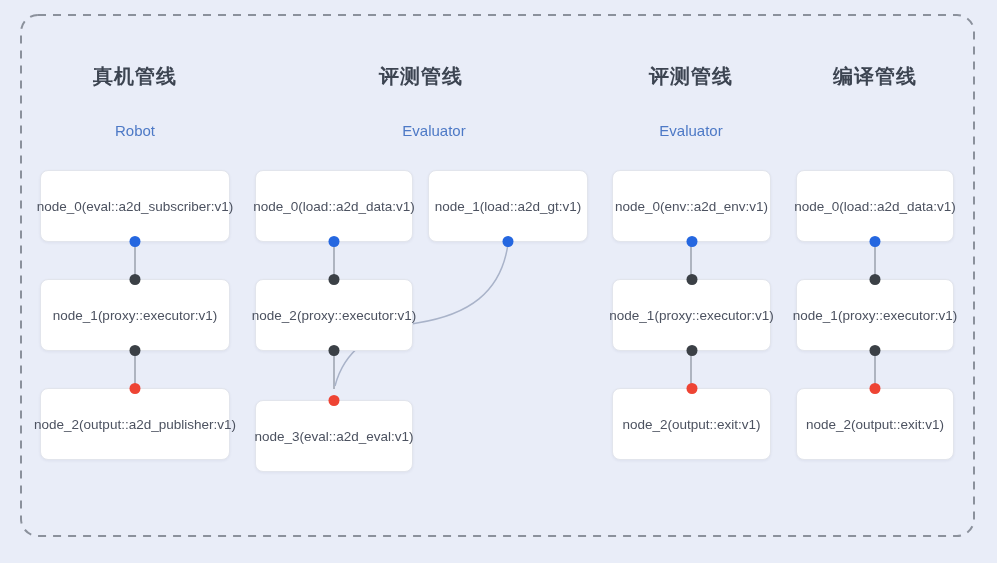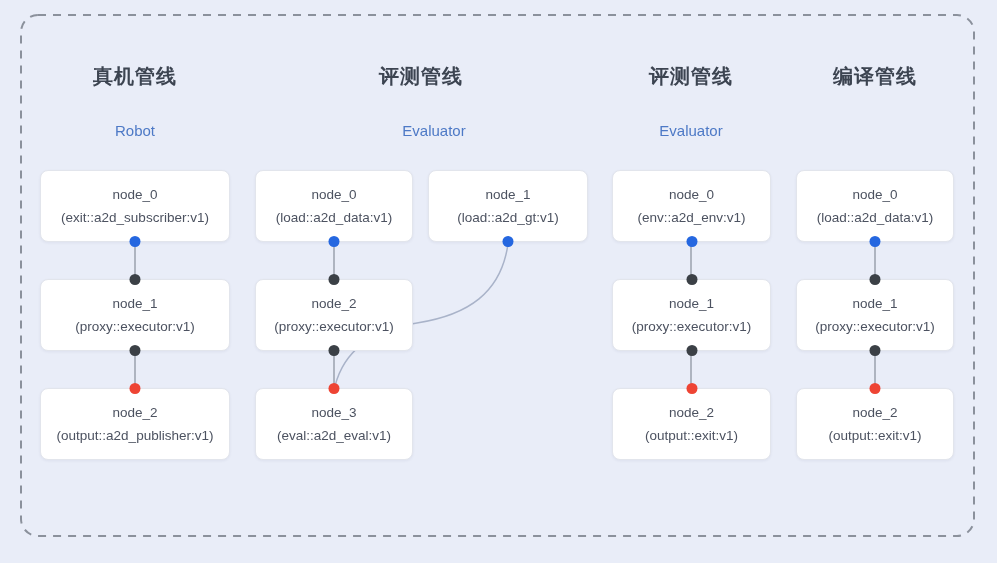--- a/index.html
+++ b/index.html
@@ -60,21 +60,21 @@
   }
   .node {
     position: absolute;
     height: 72px;
     box-sizing: border-box;
     background: var(--node-bg, #ffffff);
     border: 1px solid var(--node-border, #e2e5ec);
     border-radius: 8px;
     box-shadow: 0 1px 3px rgba(30, 40, 80, 0.06);
     display: flex;
-    flex-direction: column;
+    flex-direction: row;
     align-items: center;
     justify-content: center;
     z-index: 3;
   }
   .node-line1, .node-line2 {
     font-size: 13.5px;
     line-height: 23px;
     color: var(--node-text, #4c5260);
     white-space: nowrap;
   }
@@ -120,21 +120,21 @@
   <div class="title-en" style="left:25px">Robot</div>
   <div class="title-zh" style="left:311px">评测管线</div>
   <div class="title-en" style="left:324px">Evaluator</div>
   <div class="title-zh" style="left:581px">评测管线</div>
   <div class="title-en" style="left:581px">Evaluator</div>
   <div class="title-zh" style="left:765px">编译管线</div>
 
   <div class="node" style="left:40px;top:170px;width:190px">
     <span class="port bottom" data-port="blue"></span>
     <div class="node-line1">node_0</div>
-    <div class="node-line2">(exit::a2d_subscriber:v1)</div>
+    <div class="node-line2">(eval::a2d_subscriber:v1)</div>
   </div>
   <div class="node" style="left:40px;top:279px;width:190px">
     <span class="port top" data-port="dark"></span>
     <span class="port bottom" data-port="dark"></span>
     <div class="node-line1">node_1</div>
     <div class="node-line2">(proxy::executor:v1)</div>
   </div>
   <div class="node" style="left:40px;top:388px;width:190px">
     <span class="port top" data-port="red"></span>
     <div class="node-line1">node_2</div>
@@ -150,21 +150,21 @@
     <span class="port bottom" data-port="blue"></span>
     <div class="node-line1">node_1</div>
     <div class="node-line2">(load::a2d_gt:v1)</div>
   </div>
   <div class="node" style="left:255px;top:279px;width:158px">
     <span class="port top" data-port="dark"></span>
     <span class="port bottom" data-port="dark"></span>
     <div class="node-line1">node_2</div>
     <div class="node-line2">(proxy::executor:v1)</div>
   </div>
-  <div class="node" style="left:255px;top:388px;width:158px">
+  <div class="node" style="left:255px;top:400px;width:158px">
     <span class="port top" data-port="red"></span>
     <div class="node-line1">node_3</div>
     <div class="node-line2">(eval::a2d_eval:v1)</div>
   </div>
 
   <div class="node" style="left:612px;top:170px;width:159px">
     <span class="port bottom" data-port="blue"></span>
     <div class="node-line1">node_0</div>
     <div class="node-line2">(env::a2d_env:v1)</div>
   </div>

